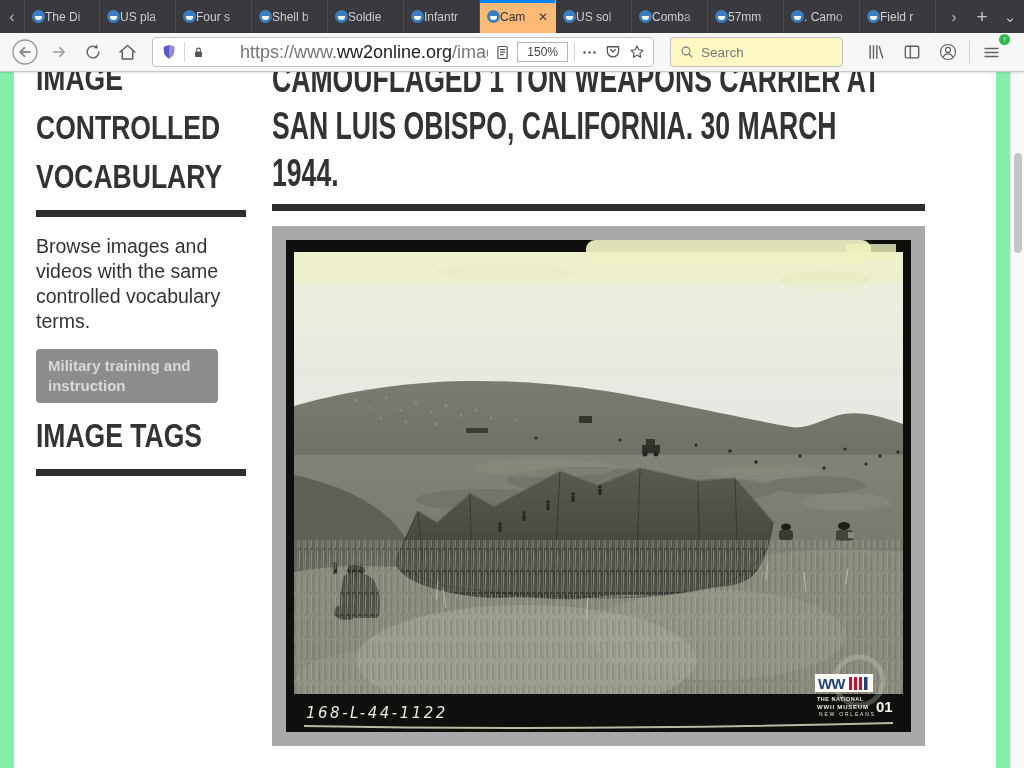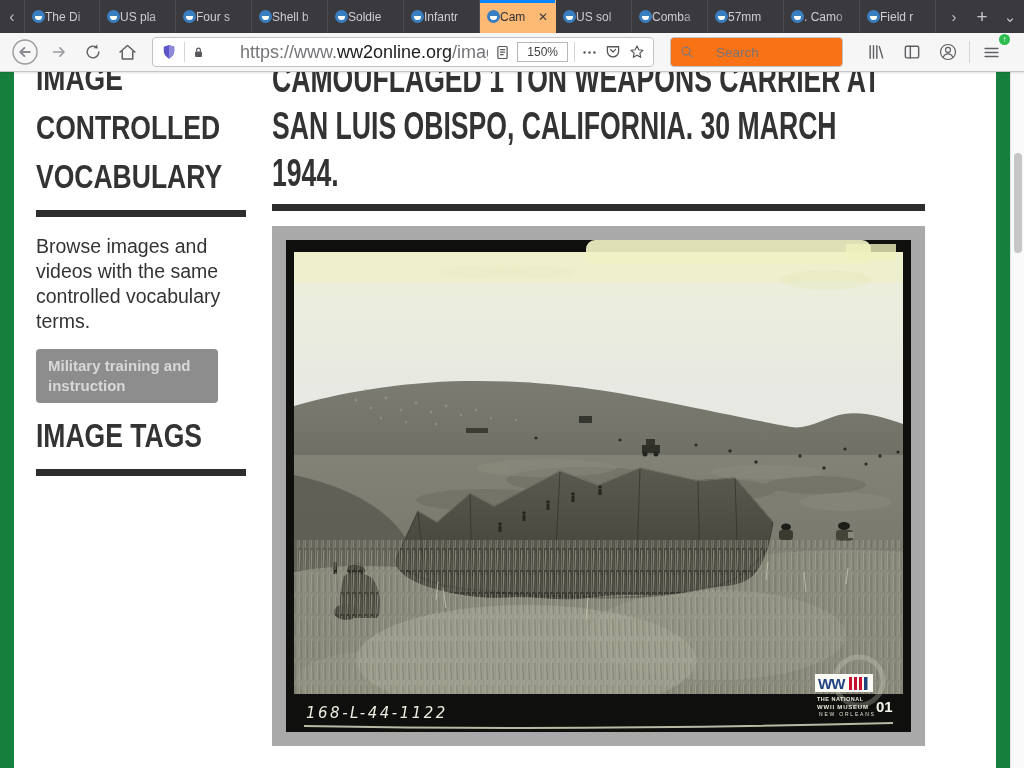--- a/index.html
+++ b/index.html
@@ -36,31 +36,31 @@
             display:flex; align-items:center; padding:0 10px; gap:4px; z-index:5; }
   .nav-icon { width:30px; height:30px; display:flex; align-items:center; justify-content:center; }
   .ic { stroke:#5f5f64; fill:none; stroke-width:1.7; stroke-linecap:round; stroke-linejoin:round; }
   .urlbar { height:30px; width:502px; background:#fff; border:1px solid #c2c2c6; border-radius:4px;
             display:flex; align-items:center; padding:0 7px; gap:6px; margin-left:6px; }
   .vdiv { width:1px; height:20px; background:#d4d4d6; }
   .url { font-size:18px; white-space:nowrap; overflow:hidden; flex:1; color:#76767a;margin-left:28px; }
   .url b { color:#202023; font-weight:normal; }
   .zoom-pill { border:1px solid #b6b6b8; border-radius:0; font-size:12px; color:#424246;
                padding:2px 9px; white-space:nowrap; }
-  .searchbar { height:30px; width:173px; background:#f97316; border:1px solid #c2c2c6; border-radius:4px;
-               display:flex; align-items:center; padding:4px 8px; gap:21px; margin-left:12px; }
+  .searchbar { height:30px; width:173px; background:#fef9c3; border:1px solid #c2c2c6; border-radius:4px;
+               display:flex; align-items:center; padding:4px 8px; gap:6px; margin-left:12px; }
   .searchbar input { border:none; outline:none; flex:1; width:100px; font-size:13.5px;
                      font-family:inherit; color:#333; background:transparent; }
   .toolbar-right { display:flex; align-items:center; gap:6px; margin-left:14px; }
   .menu-wrap { position:relative; }
   .badge { position:absolute; top:-3px; right:-4px; width:11px; height:11px; border-radius:50%;
            background:#2dbc4e; color:#fff; font-size:8px; line-height:11px; text-align:center; }
 
   
-  .viewport { position:absolute; top:72px; bottom:0; left:0; right:0; background:#15803d; overflow:hidden; }
+  .viewport { position:absolute; top:72px; bottom:0; left:0; right:0; background:#86efac; overflow:hidden; }
   .panel { position:absolute; left:14px; width:982px; top:0; bottom:0; background:#fff; overflow:hidden; }
   .scrollbar { position:absolute; top:0; bottom:0; right:0; width:14px; background:#fafafa;
                border-left:1px solid #e2e2e2; }
   .thumb { position:absolute; left:3px; width:8px; top:81px; height:100px; border-radius:4px; background:#c6c6c6; }
 
   .sidebar { position:absolute; left:22px; top:-18px; width:222px; }
   .cond { transform-origin:0 0; }
   .side-h { transform:scaleX(0.78); width:290px; }
   .side-h div { font-size:34px; line-height:49px; font-weight:bold; color:#333; white-space:nowrap; }
   .rule-s { width:210px; height:7px; background:#2d2d2d; margin-top:9px; }

